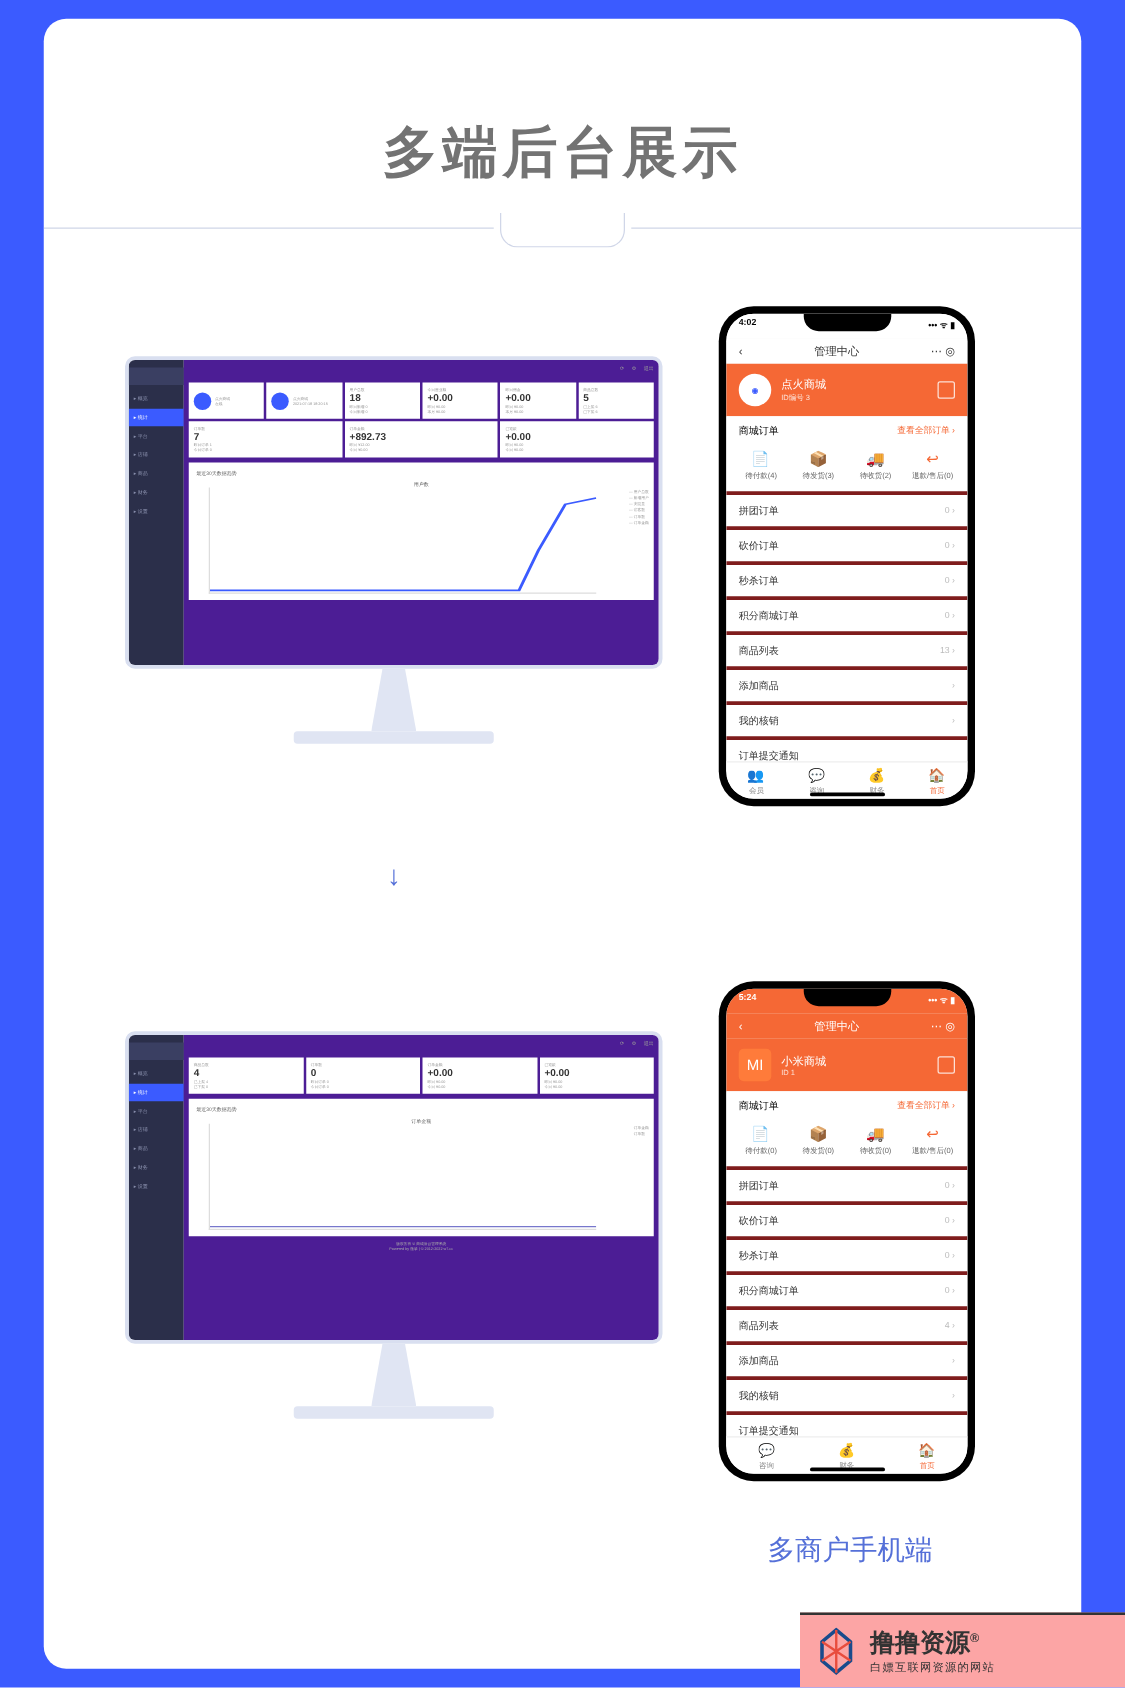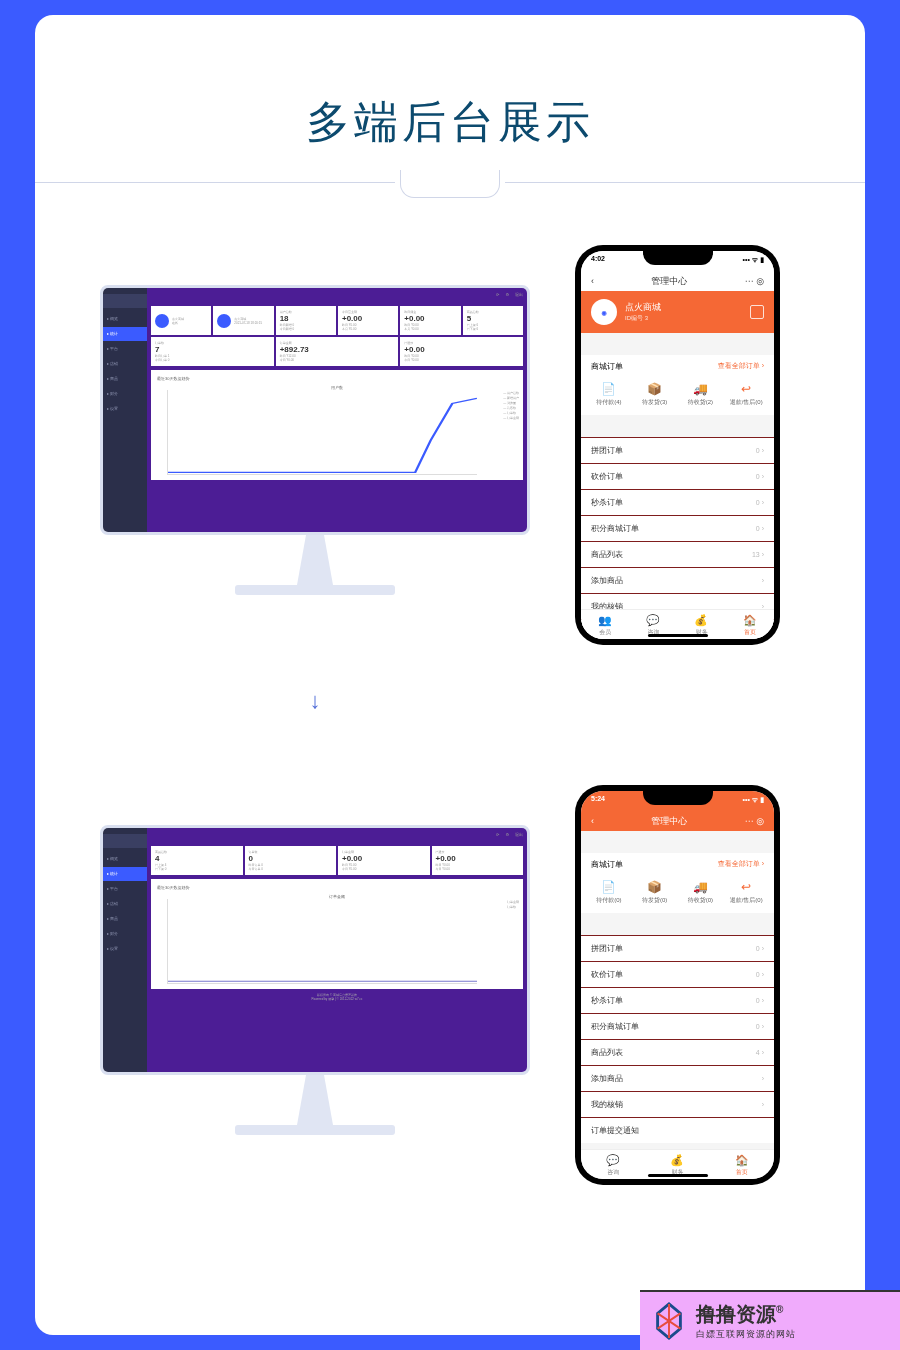--- a/index.html
+++ b/index.html
@@ -1,19 +1,19 @@
 <!DOCTYPE html>
 <html><head>
 <meta charset="utf-8">
 <style>
 *{margin:0;padding:0;box-sizing:border-box;font-family:"PingFang SC","Microsoft YaHei",sans-serif}
 body{width:900px;height:1350px;background:#3b5bff;position:relative;overflow:hidden}
 .card{position:absolute;top:15px;left:35px;right:35px;bottom:15px;background:#fff;border-radius:18px;overflow:hidden}
 .watermark{position:absolute;top:80px;left:0;right:0;text-align:center;font-size:60px;font-weight:900;color:#e8ecf5;letter-spacing:8px}
-.title{position:absolute;top:78px;left:0;right:0;text-align:center;font-size:44px;font-weight:400;color:#0c4a6e;letter-spacing:4px}
+.title{position:absolute;top:78px;left:0;right:0;text-align:center;font-size:44px;font-weight:700;color:#737373;letter-spacing:4px}
 .notch-divider{position:absolute;top:155px;left:0;right:0;height:30px}
 .notch-divider::before,.notch-divider::after{content:"";position:absolute;top:12px;height:1px;background:#d0d6e8;width:360px}
 .notch-divider::before{left:0}
 .notch-divider::after{right:0}
 .notch{width:100px;height:28px;margin:0 auto;border:1px solid #d0d6e8;border-top:none;border-radius:0 0 14px 14px;background:#fff}
 .monitor{position:absolute;width:430px;height:330px}
 .monitor.m1{top:270px;left:65px}
 .monitor.m2{top:810px;left:65px}
 .monitor-screen{width:100%;height:250px;border:3px solid #d9dff0;border-radius:8px;background:#fff;display:flex;overflow:hidden}
 .monitor-stand{width:60px;height:50px;background:#e0e5f3;margin:0 auto;clip-path:polygon(35% 0,65% 0,80% 100%,20% 100%)}
@@ -45,39 +45,39 @@
 .phone-head{height:20px;display:flex;align-items:center;justify-content:space-between;padding:0 10px;font-size:9px}
 .phone-head.white{background:#fff;color:#333}
 .phone-head.orange{background:#f56835;color:#fff}
 .phone-banner{background:#f56835;padding:8px 10px;display:flex;align-items:center;gap:8px;color:#fff}
 .phone-logo{width:26px;height:26px;border-radius:50%;background:#fff;display:flex;align-items:center;justify-content:center;font-size:6px}
 .phone-logo.blue{color:#3b5bff;font-weight:900}
 .phone-logo.orange-square{border-radius:4px;background:#ff7b3a;color:#fff;font-size:12px}
 .phone-shop-name{font-size:9px;font-weight:500}
 .phone-shop-id{font-size:6px;opacity:.8}
 .scan-icon{margin-left:auto;width:14px;height:14px;border:1px solid rgba(255,255,255,.8);border-radius:2px}
-.ph-section{background:#fff;margin-top:22px}
+.ph-section{background:#fff;margin-top:0}
 .ph-sec-head{display:flex;justify-content:space-between;padding:6px 10px;font-size:8px}
 .ph-sec-head .more{color:#f56835;font-size:7px}
 .ph-tabs{display:flex;padding:4px 6px 8px;gap:2px}
 .ph-tab{flex:1;text-align:center;font-size:6px;color:#666}
 .ph-tab-icon{font-size:12px;color:#f56835;margin-bottom:2px}
-.ph-row{display:flex;justify-content:space-between;align-items:center;padding:7px 10px;font-size:8px;color:#333;border-top:1px solid #7f1d1d}
+.ph-row{display:flex;justify-content:space-between;align-items:center;padding:7px 10px;font-size:8px;color:#333;border-top:3px solid #7f1d1d}
 .ph-row .count{color:#bbb;font-size:7px}
 .ph-bottom{position:absolute;bottom:0;left:0;right:0;background:#fff;border-top:1px solid #eee;display:flex;padding:4px 0 2px}
 .ph-btab{flex:1;text-align:center;font-size:6px;color:#888}
 .ph-btab.active{color:#f56835}
 .ph-btab-icon{font-size:11px;margin-bottom:1px}
 .ph-indicator{position:absolute;bottom:2px;left:50%;transform:translateX(-50%);width:60px;height:3px;background:#000;border-radius:2px}
 .label-below{position:absolute;font-size:22px;color:#5570d8;text-align:center;width:200px}
 .label-below.l1{top:673px;left:180px}
 .label-below.l2{top:673px;right:85px}
 .label-below.l3{top:1210px;left:180px}
 .label-below.l4{top:1210px;right:85px}
-.footer-logo{position:absolute;bottom:0;right:0;width:260px;height:60px;background:#f0abfc;border-top:2px solid #333;display:flex;align-items:center;padding:0 10px;gap:8px}
+.footer-logo{position:absolute;bottom:0;right:0;width:260px;height:60px;background:#fca5a5;border-top:2px solid #333;display:flex;align-items:center;padding:0 10px;gap:8px}
 .footer-icon{width:38px;height:38px;position:relative}
 .footer-icon svg{width:100%;height:100%}
 .footer-text .t1{font-size:20px;font-weight:900;color:#333}
 .footer-text .t1 sup{font-size:10px}
 .footer-text .t2{font-size:9px;color:#333;letter-spacing:1px}
 </style>
 </head>
 <body>
 
 <div class="card">
@@ -353,20 +353,28 @@
       <div class="phone-notch"></div>
       <div class="phone-status" style="background:#f56835;color:#fff">
           <span>5:24</span>
           <span>••• ᯤ ▮</span>
         </div>
       <div class="phone-head orange">
           <span>‹</span>
           <span>管理中心</span>
           <span>⋯ ◎</span>
         </div>
+      <div class="phone-banner">
+        <div class="phone-logo orange-square">MI</div>
+        <div>
+            <div class="phone-shop-name">小米商城</div>
+            <div class="phone-shop-id">ID 1</div>
+          </div>
+        <div class="scan-icon"></div>
+      </div>
       <div class="ph-section">
         <div class="ph-sec-head">
             <span>商城订单</span>
             <span class="more">查看全部订单 ›</span>
           </div>
         <div class="ph-tabs" id="ph2-tabs">
             <div class="ph-tab">
               <div class="ph-tab-icon">📄</div>
               <div>待付款(0)</div>
             </div>
@@ -430,20 +438,21 @@
           <div class="ph-btab active">
             <div class="ph-btab-icon">🏠</div>
             <div>首页</div>
           </div>
         </div>
       <div class="ph-indicator"></div>
     </div>
   </div>
 
   <div class="label-below l1">↓</div>
+  <div class="label-below l4">多商户手机端</div>
 </div>
 
 <div class="footer-logo">
   <div class="footer-icon">
     <svg viewBox="0 0 40 40">
         <path d="M20 2 L32 12 L32 28 L20 38 L8 28 L8 12 Z" fill="none" stroke="#1a4b8c" stroke-width="3"></path>
         <path d="M20 2 L20 38 M8 12 L32 28 M32 12 L8 28" stroke="#e84c3d" stroke-width="2"></path>
       </svg>
   </div>
   <div class="footer-text">

